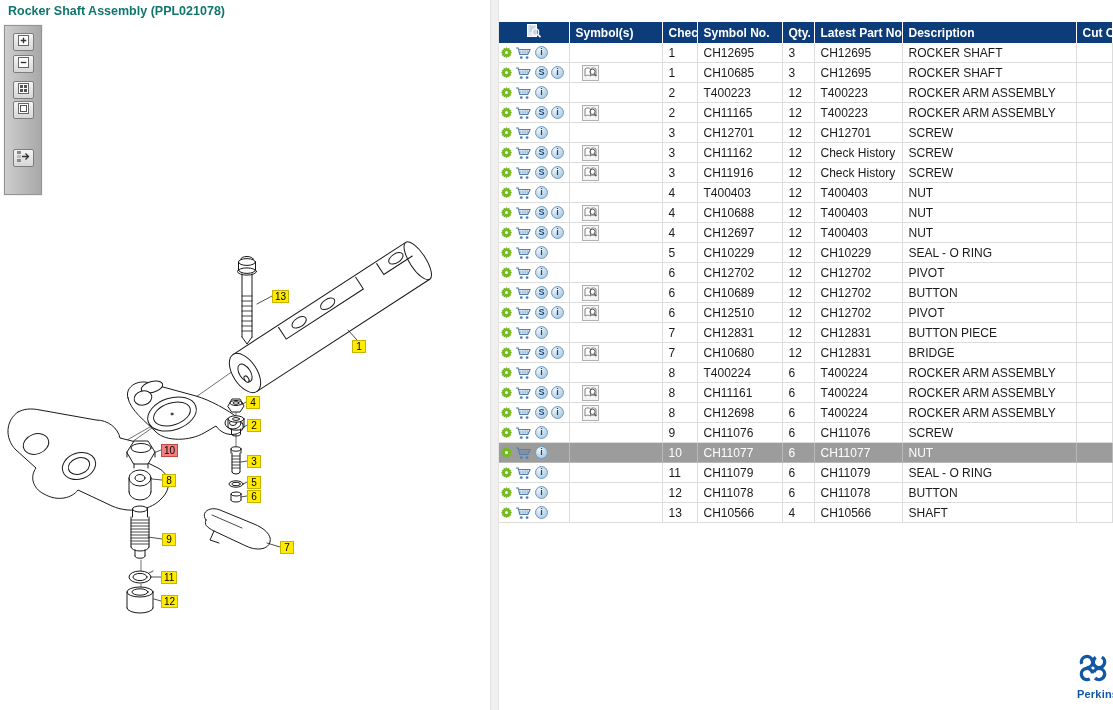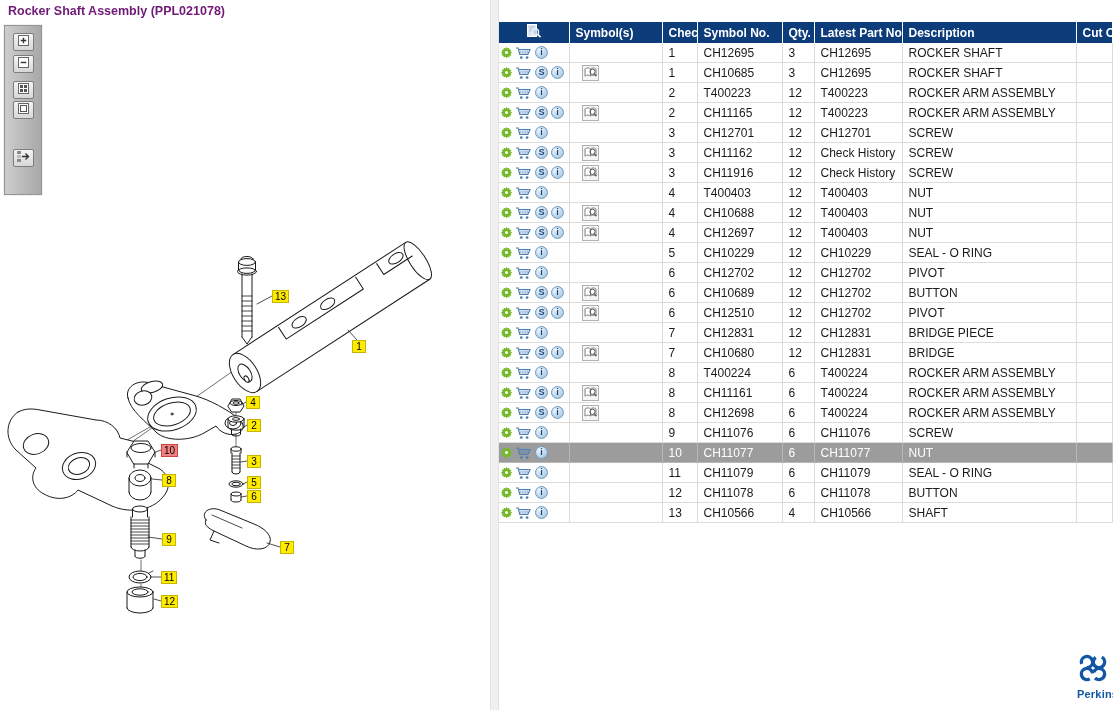--- a/index.html
+++ b/index.html
@@ -6,21 +6,21 @@
   html,body { margin:0; padding:0; }
   body {
     width:1113px; height:710px; position:relative; overflow:hidden;
     background:#ffffff; font-family:"Liberation Sans", sans-serif;
   }
 
   
   .left-panel { position:absolute; left:0; top:0; width:490px; height:710px; background:#fff; }
   .page-title {
     position:absolute; left:8px; top:4px; font-size:12.5px; font-weight:bold;
-    color:#701a75; white-space:nowrap;
+    color:#0f766e; white-space:nowrap;
   }
   .toolbar {
     position:absolute; left:4px; top:25px; width:38px; height:170px;
     background:linear-gradient(90deg,#cdcdcd,#a8a8a8);
     border:1px solid #949494; box-shadow:0 0 0 1px #f2f2f2;
   }
   .tool-btn {
     position:absolute; left:8px; width:21px; height:18px;
     background:linear-gradient(#f4f4f4,#d7d7d7);
     border:1px solid #7d7d7d; border-radius:2px;
@@ -828,21 +828,21 @@
                 </svg>
               </span>
               <span class="badge">i</span>
             </span>
           </td>
           <td class="icons-cell"></td>
           <td>7</td>
           <td>CH12831</td>
           <td>12</td>
           <td>CH12831</td>
-          <td>BRIDGE PIECE</td>
+          <td>BUTTON PIECE</td>
           <td></td>
         </tr>
         <tr>
           <td class="icons-cell">
             <span class="cell-icons">
               <span class="icon-btn">
                 <svg width="11" height="11" viewBox="0 0 11 11">
                   <path fill="#76b82a" d="M5.5 0l1 1.6 1.8-.8.2 1.9 1.9.2-.8 1.8 1.6 1-1.6 1 .8 1.8-1.9.2-.2 1.9-1.8-.8-1 1.6-1-1.6-1.8.8-.2-1.9-1.9-.2.8-1.8-1.6-1 1.6-1-.8-1.8 1.9-.2.2-1.9 1.8.8z"></path>
                   <circle cx="5.5" cy="5.5" r="1.5" fill="#fff"></circle>
                 </svg>

